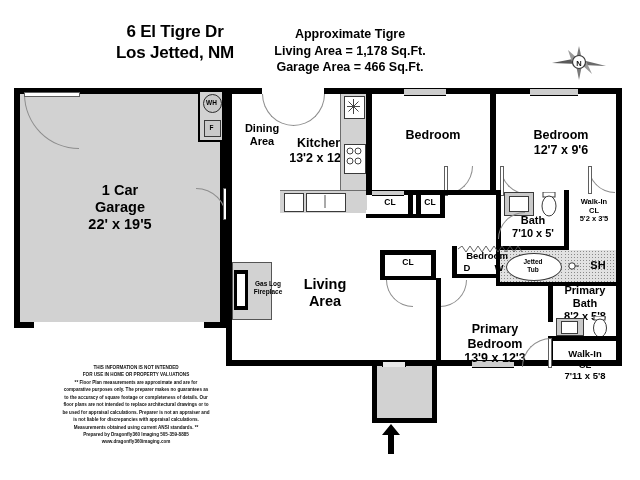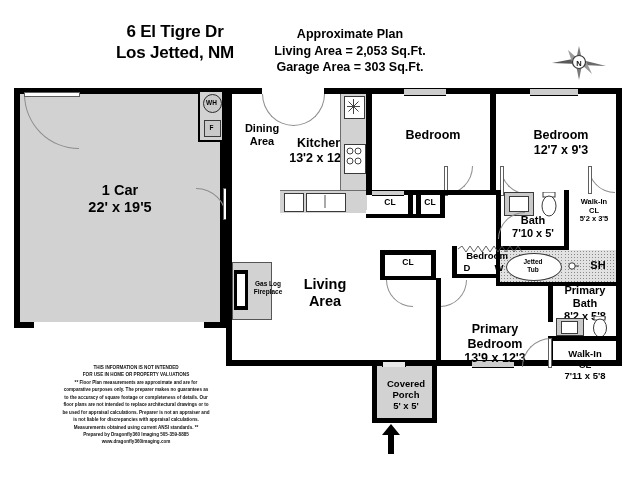--- a/index.html
+++ b/index.html
@@ -59,23 +59,23 @@
 </style>
 </head>
 <body>
 
 <div id="addr" class="abs">
   <div>6 El Tigre Dr</div>
   <div>Los Jetted, NM</div>
 </div>
 
 <div id="areainfo" class="abs">
-  <div>Approximate Plan</div>
-  <div>Living Area = 2,053 Sq.Ft.</div>
-  <div>Garage Area = 303 Sq.Ft.</div>
+  <div>Approximate Tigre</div>
+  <div>Living Area = 1,178 Sq.Ft.</div>
+  <div>Garage Area = 466 Sq.Ft.</div>
 </div>
 
 <div id="compass" class="abs">
   <svg width="62" height="46" viewBox="0 0 62 46">
     <g fill="#4a4a4a" stroke="none">
       <polygon points="4,25 30,20 30,26" fill="#5a5a5a"></polygon>
       <polygon points="58,28 34,22 34,27" fill="#6a6a6a"></polygon>
       <polygon points="31,8 34,22 28,22" fill="#7a7a7a"></polygon>
       <polygon points="31,42 34,27 28,27" fill="#7a7a7a"></polygon>
       <polygon points="20,12 30,21 24,24" fill="#9a9a9a"></polygon>
@@ -98,20 +98,21 @@
   <div class="fill-white abs" style="left:34px;top:322px;width:170px;height:6px;"></div>
 
   <div class="arc" style="left:24px;top:94px;width:54px;height:54px;border-radius:0 0 0 100%;border-top:none;border-right:none;"></div>
   <div class="doorleaf" style="left:24px;top:92px;width:54px;height:3px;"></div>
 
   <div class="arc" style="left:196px;top:188px;width:30px;height:30px;border-radius:0 100% 0 0;border-bottom:none;border-left:none;"></div>
   <div class="doorleaf" style="left:223px;top:188px;width:3px;height:30px;"></div>
 
   <div class="rlab f15" style="left:60px;top:182px;width:120px;">
     <div>1 Car</div>
+    <div>Garage</div>
     <div>22' x 19'5</div>
   </div>
 
   <div class="fill-gray abs" style="left:200px;top:92px;width:22px;height:50px;"></div>
   <div class="wall" style="left:198px;top:92px;width:2px;height:50px;"></div>
   <div class="wall" style="left:198px;top:140px;width:24px;height:2px;"></div>
   <div class="circ" style="left:203px;top:94px;width:17px;height:17px;"></div>
   <div class="rlab f7" style="left:203px;top:99px;width:17px;">WH</div>
   <div class="fxg" style="left:204px;top:120px;width:15px;height:15px;"></div>
   <div class="rlab f7" style="left:204px;top:124px;width:15px;">F</div>
@@ -165,21 +166,21 @@
   <div class="win" style="left:404px;top:88px;width:42px;height:6px;"></div>
   <div class="rlab f13" style="left:388px;top:128px;width:90px;">
     <div>Bedroom</div>
   </div>
 
   <div class="wall" style="left:496px;top:88px;width:126px;height:6px;"></div>
   <div class="wall" style="left:616px;top:88px;width:6px;height:106px;"></div>
   <div class="win" style="left:530px;top:88px;width:48px;height:6px;"></div>
   <div class="rlab f13" style="left:512px;top:128px;width:98px;">
     <div>Bedroom</div>
-    <div>12'7 x 9'3</div>
+    <div>12'7 x 9'6</div>
   </div>
 
   <div class="arc" style="left:444px;top:166px;width:28px;height:28px;border-radius:0 0 100% 0;border-top:none;border-left:none;"></div>
   <div class="doorleaf" style="left:444px;top:166px;width:2px;height:28px;"></div>
   <div class="arc" style="left:500px;top:166px;width:28px;height:28px;border-radius:0 0 0 100%;border-top:none;border-right:none;"></div>
   <div class="doorleaf" style="left:500px;top:166px;width:2px;height:28px;"></div>
 
   <div class="wall" style="left:366px;top:190px;width:130px;height:5px;"></div>
   <div class="wall" style="left:408px;top:190px;width:5px;height:28px;"></div>
   <div class="wall" style="left:416px;top:190px;width:5px;height:28px;"></div>
@@ -300,25 +301,20 @@
   <div class="arc" style="left:522px;top:338px;width:28px;height:28px;border-radius:100% 0 0 0;border-bottom:none;border-right:none;"></div>
   <div class="doorleaf" style="left:548px;top:338px;width:2px;height:28px;"></div>
 
   <div class="wall" style="left:616px;top:88px;width:6px;height:278px;"></div>
 
   <div class="fill-gray abs" style="left:376px;top:366px;width:58px;height:56px;"></div>
   <div class="wall" style="left:372px;top:362px;width:5px;height:60px;"></div>
   <div class="wall" style="left:432px;top:362px;width:5px;height:60px;"></div>
   <div class="wall" style="left:372px;top:418px;width:65px;height:5px;"></div>
   <div class="winv" style="left:382px;top:362px;width:22px;height:5px;background:#e8e8e8;"></div>
-  <div class="rlab f10" style="left:378px;top:378px;width:56px;">
-    <div>Covered</div>
-    <div>Porch</div>
-    <div>5' x 5'</div>
-  </div>
 </div>
 
 <div id="entryarrow" class="abs">
   <svg width="22" height="30" viewBox="0 0 22 30">
     <polygon points="11,0 20,11 14,11 14,30 8,30 8,11 2,11" fill="#000"></polygon>
   </svg>
 </div>
 
 <div id="disc" class="abs">
   <span class="ln">THIS INFORMATION IS NOT INTENDED</span>

